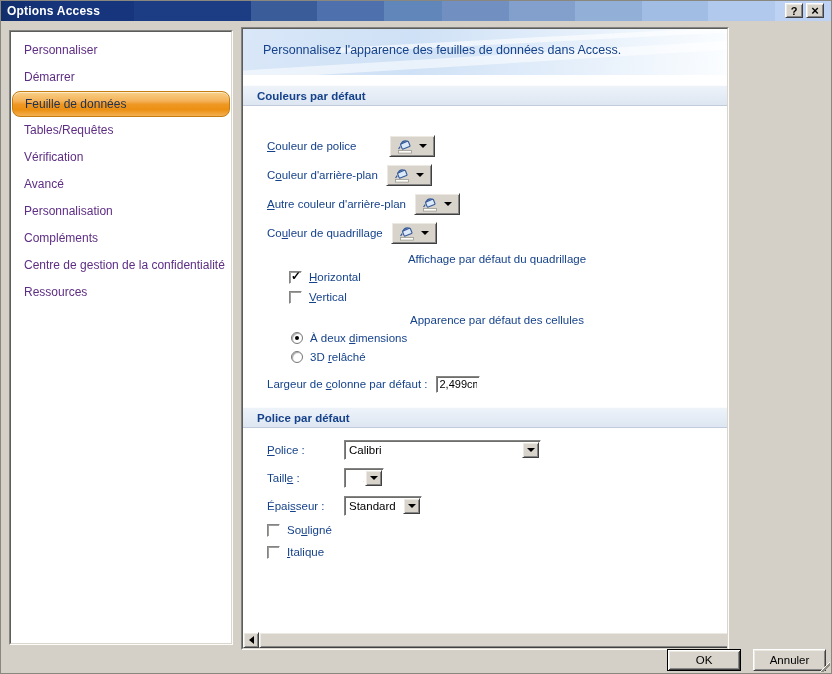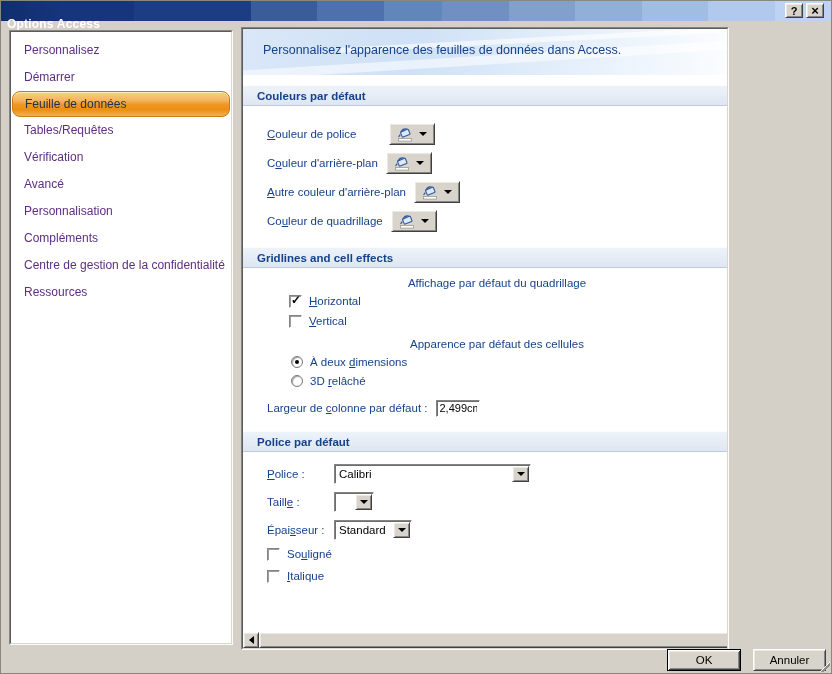--- a/index.html
+++ b/index.html
@@ -19,21 +19,21 @@
     position:absolute; top:0; left:0; width:832px; height:20px;
     background:linear-gradient(90deg,
       #112e6c 0%, #16357d 8%, #16357d 16%, #1c3c83 16%, #1c3c83 30%,
       #3a5c99 30%, #3a5c99 38%, #4e71ae 38%, #4e71ae 46%,
       #6186b9 46%, #6186b9 53%, #7190c1 53%, #7190c1 61%,
       #82a0cb 61%, #82a0cb 69%, #92afd7 69%, #92afd7 77%,
       #a2bde3 77%, #a2bde3 85%, #b1c9ec 85%, #b1c9ec 93%, #bed2f4 93%);
   }
   .title-text {
     position:absolute; left:6px; top:0; line-height:20px;
-    color:#fff; font-weight:bold; font-size:12px; letter-spacing:.2px;margin-top:13px;
+    color:#fff; font-weight:bold; font-size:12px; letter-spacing:.2px;
   }
   .tb-btn {
     position:absolute; top:2px; width:18px; height:15px;
     background:#d8d4cb; border:1px solid; border-color:#fff #404040 #404040 #fff;
     box-shadow:inset 1px 1px 0 #ece9e2, inset -1px -1px 0 #868686;
     display:flex; align-items:center; justify-content:center;
     font-weight:bold; font-size:11px; color:#000; cursor:default;
   }
   .tb-help  { right:30px; }
   .tb-close { right:9px; font-size:13px; line-height:10px; }
@@ -91,21 +91,21 @@
     border-top:1px solid #fbfcfe; border-bottom:1px solid #bfcadb;
   }
   .band-colors { margin-top:10px; }
   .band-grid   { margin-top:15px; }
   .band-font   { margin-top:14px; }
 
   .row { display:flex; align-items:center; gap:8px; margin-left:24px; }
 
   
   .picker-row { margin-top:7px; height:22px; }
-  .picker-row.first { margin-top:17px;gap:32px; }
+  .picker-row.first { margin-top:29px;gap:32px; }
   .color-btn {
     width:46px; height:22px; flex:0 0 auto;
     background:#d8d4cb; border:1px solid; border-color:#fff #404040 #404040 #fff;
     box-shadow:inset 1px 1px 0 #ece9e2, inset -1px -1px 0 #868686;
     display:flex; align-items:center; justify-content:center; gap:5px; cursor:default;
   }
   .dd-tri {
     width:0; height:0;
     border-left:4px solid transparent; border-right:4px solid transparent;
     border-top:4px solid #000;
@@ -143,20 +143,21 @@
   }
 
   
   .font-row { margin-top:7px; height:21px; gap:0; }
   .font-row.first { margin-top:11px; }
   .font-label { width:67px; flex:0 0 auto; }
   .combo {
     height:20px; display:flex; align-items:stretch; background:#fff;
     border:1px solid; border-color:#848484 #fff #fff #848484;
     box-shadow:inset 1px 1px 0 #6e6e6a;
+    margin-left:10px;
   }
   .combo-value {
     flex:1; color:#000; font-size:11.5px; line-height:18px;
     padding-left:4px; white-space:nowrap; overflow:hidden;
   }
   .combo-btn {
     width:17px; flex:0 0 auto; margin:1px;
     background:#d8d4cb; border:1px solid; border-color:#fff #404040 #404040 #fff;
     box-shadow:inset 1px 1px 0 #ece9e2, inset -1px -1px 0 #868686;
     display:flex; align-items:center; justify-content:center; cursor:default;
@@ -226,21 +227,21 @@
       <span>?</span>
     </div>
   <div class="tb-btn tb-close">
       <span>×</span>
     </div>
 </div>
 
 <div class="panel sidebar">
   <div class="panel-in">
     <div class="side-list">
-      <div class="side-item">Personnalisez</div>
+      <div class="side-item">Personnaliser</div>
       <div class="side-item">Démarrer</div>
       <div class="side-item selected">Feuille de données</div>
       <div class="side-item">Tables/Requêtes</div>
       <div class="side-item">Vérification</div>
       <div class="side-item">Avancé</div>
       <div class="side-item">Personnalisation</div>
       <div class="side-item">Compléments</div>
       <div class="side-item">Centre de gestion de la confidentialité</div>
       <div class="side-item">Ressources</div>
     </div>
@@ -313,23 +314,20 @@
             <g transform="rotate(-22 8 7)">
               <rect x="4" y="4.5" width="8.4" height="5.6" rx="0.8" fill="#dce9f8" stroke="#34599b" stroke-width="1.1"></rect>
               <path d="M4.6 4.5 q3.6 -3.2 7.2 0" fill="none" stroke="#34599b" stroke-width="1.1"></path>
             </g>
             <path d="M3.2 8.6 L1.6 11" stroke="#34599b" stroke-width="1.2"></path>
           </svg>
           <span class="dd-tri"></span>
         </div>
       </div>
 
-      <div class="section-band band-grid">
-        <span>Gridlines and cell effects</span>
-      </div>
 
       <div class="group-label">Affichage par défaut du quadrillage</div>
 
       <div class="row check-row">
         <span class="checkbox checked"></span>
         <span><u>H</u>orizontal</span>
       </div>
       <div class="row check-row">
         <span class="checkbox"></span>
         <span><u>V</u>ertical</span>

